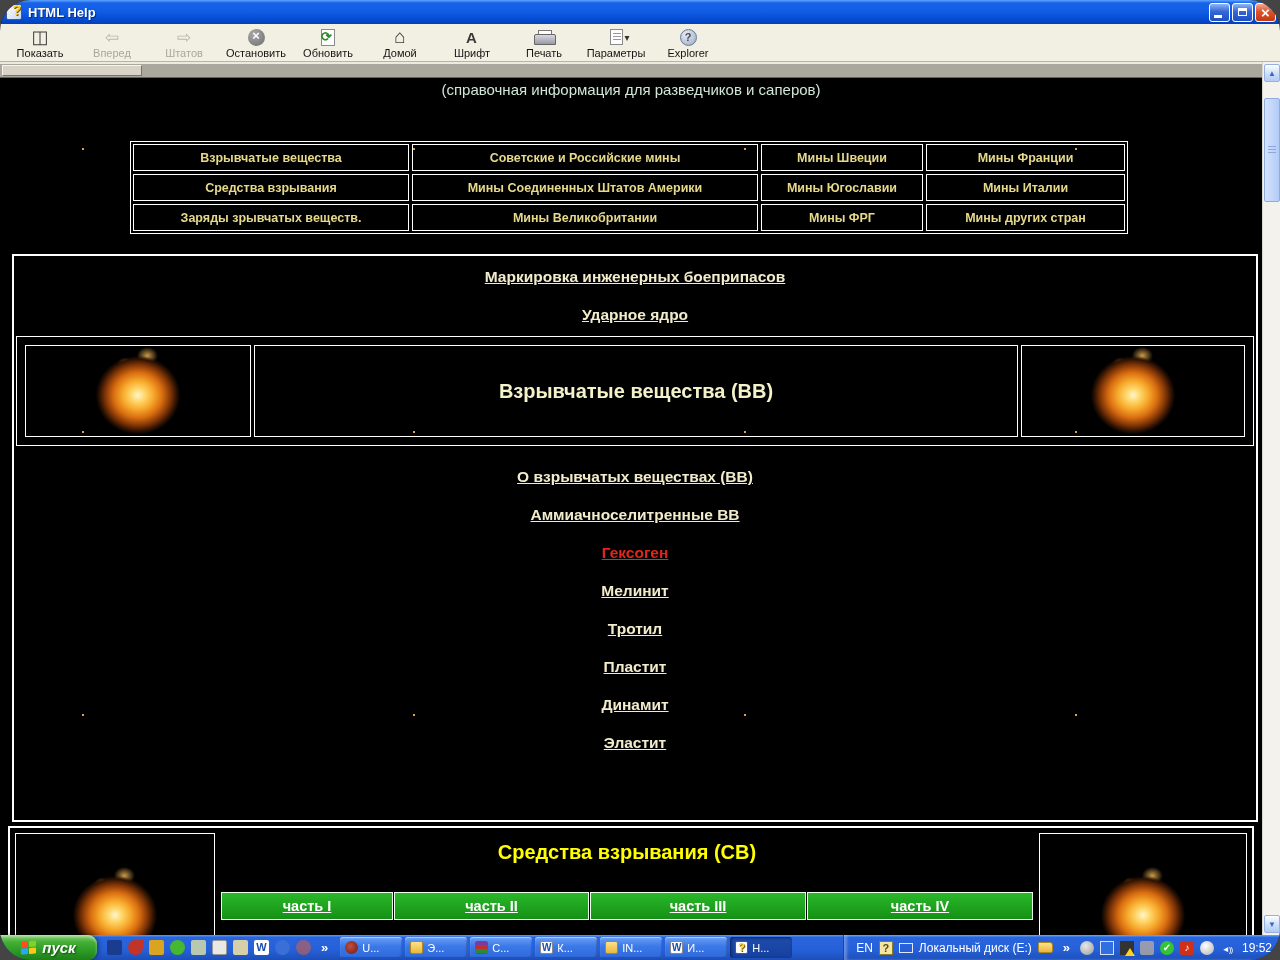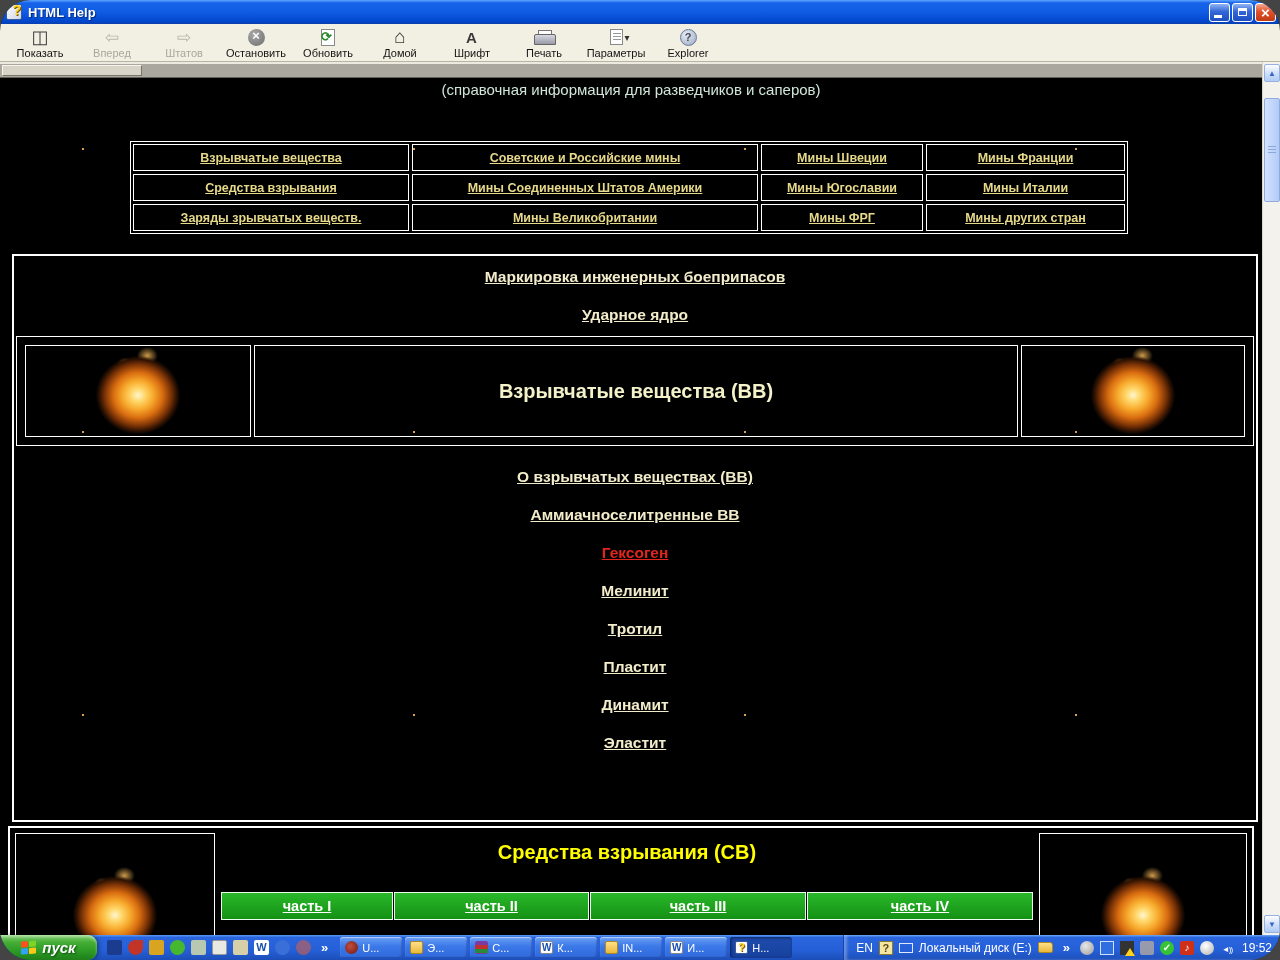--- a/index.html
+++ b/index.html
@@ -74,21 +74,21 @@
       radial-gradient(circle 1px at 37px 53px, rgba(255,255,255,.65) 50%, transparent 60%),
       radial-gradient(circle 1px at 59px 23px, rgba(255,255,255,.4) 50%, transparent 60%),
       radial-gradient(circle 1px at 23px 41px, rgba(255,255,255,.3) 50%, transparent 60%),
       radial-gradient(circle 2px at 83px 71px, rgba(255,190,90,.85) 50%, transparent 62%);
     background-size:109px 97px, 131px 113px, 83px 71px, 67px 59px, 331px 283px;}
   .subtitle{position:absolute;top:3px;left:0;width:100%;text-align:center;color:#cfe6d8;font-size:15px;}
 
   .navtbl{position:absolute;left:130px;top:63px;width:998px;border:1px solid #fff;padding:2px;
     display:grid;grid-template-columns:276px 346px 162px 1fr;gap:3px;}
   .navcell{border:1px solid #fff;text-align:center;padding:3px 0 4px;}
-  .navlink{color:#e6d98a;font-weight:bold;font-size:12.5px;text-decoration:underline;}
+  .navlink{color:#e6d98a;font-weight:bold;font-size:12.5px;}
 
   .bigbox{position:absolute;left:12px;top:176px;width:1246px;height:568px;border:2px solid #fff;padding-top:2px;}
   .linkrow{height:38px;display:flex;align-items:center;justify-content:center;}
   .biglink{color:#f2eccb;font-weight:bold;font-size:15.5px;text-decoration:underline;}
   .biglink.red{color:#e0261c;}
 
   .banner{margin:2px 2px 12px;border:1px solid #fff;height:110px;padding:8px;
     display:grid;grid-template-columns:226px 1fr 224px;gap:3px;}
   .bcell{border:1px solid #fff;display:flex;align-items:center;justify-content:center;overflow:hidden;}
   .btitle{color:#f4f2c8;font-weight:bold;font-size:20px;}

